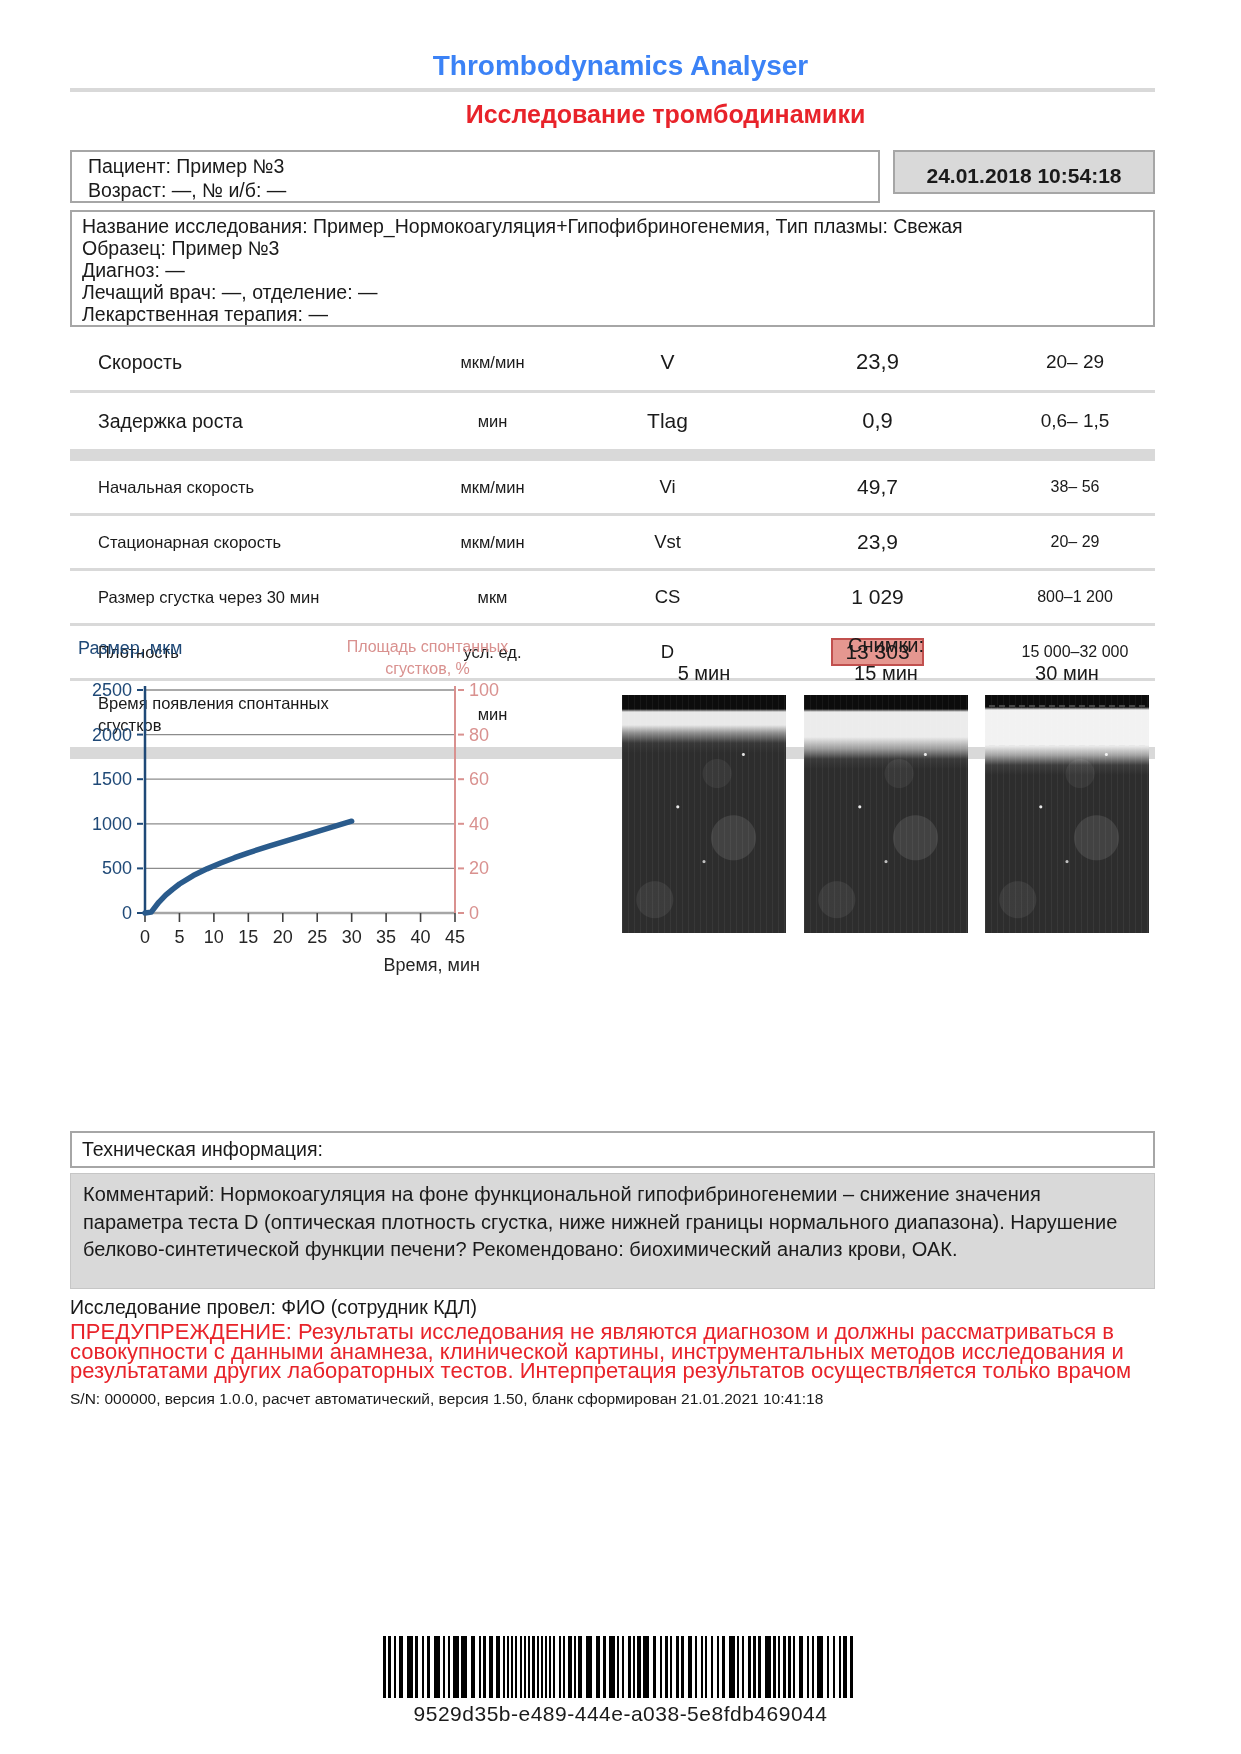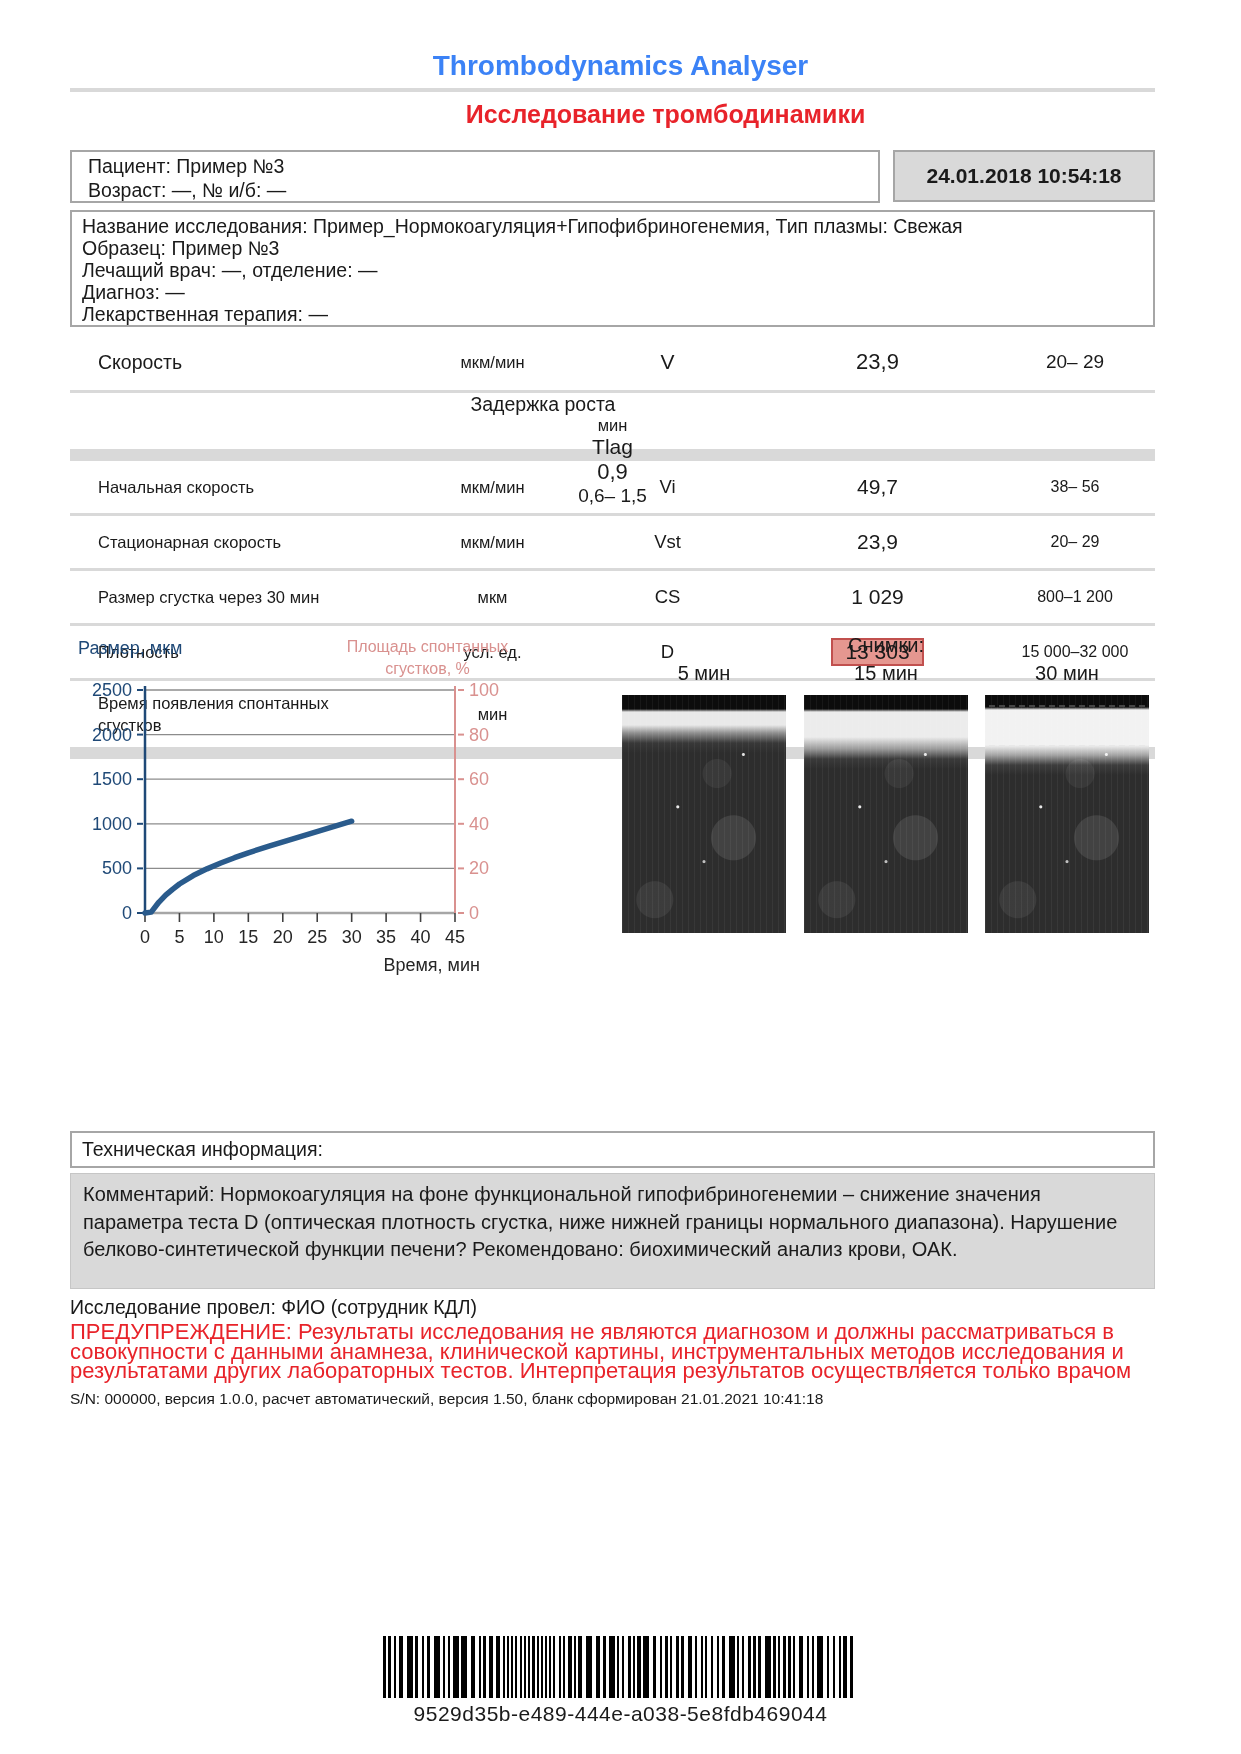--- a/index.html
+++ b/index.html
@@ -9,21 +9,21 @@
 
   .report-title{position:absolute;top:50px;left:0;width:100%;text-align:center;
         font-size:28px;font-weight:bold;color:#3b82f6;}
   .title-divider{position:absolute;top:88px;left:70px;width:1085px;height:4px;background:#d9d9d9;}
   .report-subtitle{position:absolute;top:100px;left:0;width:100%;text-align:center;
         font-size:25px;font-weight:bold;color:#e8232a;padding-left:45px;}
 
   .patient-box{position:absolute;left:70px;top:150px;width:810px;height:53px;
         border:2px solid #a6a6a6;box-sizing:border-box;padding:2px 16px;
         font-size:19.5px;line-height:24px;}
-  .date-box{position:absolute;left:893px;top:150px;width:262px;height:52px;
+  .date-box{position:absolute;left:893px;top:150px;width:262px;height:44px;
         background:#d9d9d9;border:2px solid #a6a6a6;box-sizing:border-box;
         text-align:center;line-height:48px;font-weight:bold;font-size:21px;}
 
   .study-box{position:absolute;left:70px;top:210px;width:1085px;height:117px;
         border:2px solid #a6a6a6;box-sizing:border-box;padding:3px 10px;
         font-size:19.5px;line-height:22px;}
 
   .ptable{position:absolute;left:70px;top:334px;width:1085px;}
   .trow{display:flex;align-items:center;border-bottom:3px solid #d9d9d9;}
   .thead{background:#d9d9d9;height:28px;font-size:16.5px;color:#262626;border-bottom:none;}
@@ -39,21 +39,21 @@
   .row-lg .c4{font-size:22px;}
   .row-lg .c5{font-size:19px;}
   .row-sm{height:52px;}
   .row-sm .c1{font-size:16.5px;}
   .row-sm .c3{font-size:18.5px;}
   .row-sm .c4{font-size:21px;}
   .row-sm .c5{font-size:16px;}
   .row-tsp{height:66px;border-bottom:none;}
   .row-tsp .c1{font-size:16.5px;line-height:1.35;padding-right:30px;}
   .row-tsp .c4{font-size:19px;}
-  .row-last{border-bottom:none;flex-direction:column;}
+  .row-last{border-bottom:none;}
   .sep-bar{height:12px;background:#d9d9d9;}
   .highlight{display:inline-block;background:#e59790;border:2px solid #c1504e;padding:0 12px;}
 
   .size-axis-label{position:absolute;left:78px;top:638px;font-size:18px;color:#1f4977;}
   .area-axis-label{position:absolute;left:335px;top:636px;width:185px;text-align:center;
         font-size:16px;line-height:22px;color:#d9918f;}
   #chart-svg{position:absolute;left:70px;top:678px;width:480px;height:300px;overflow:visible;}
   #chart-svg text{font-family:"Liberation Sans",sans-serif;}
 
   .snap-title{position:absolute;left:804px;top:634px;width:164px;text-align:center;font-size:20px;}
@@ -104,22 +104,22 @@
 
   <div class="patient-box">
     <div>Пациент: Пример №3</div>
     <div>Возраст: —, № и/б: —</div>
   </div>
   <div class="date-box">24.01.2018 10:54:18</div>
 
   <div class="study-box">
     <div>Название исследования: Пример_Нормокоагуляция+Гипофибриногенемия, Тип плазмы: Свежая</div>
     <div>Образец: Пример №3</div>
+    <div>Диагноз: —</div>
     <div>Лечащий врач: —, отделение: —</div>
-    <div>Диагноз: —</div>
     <div>Лекарственная терапия: —</div>
   </div>
 
   <div class="ptable">
 
     <div class="trow row-lg">
       <div class="c1">Скорость</div>
       <div class="c2">мкм/мин</div>
       <div class="c3">V</div>
       <div class="c4">23,9</div>

